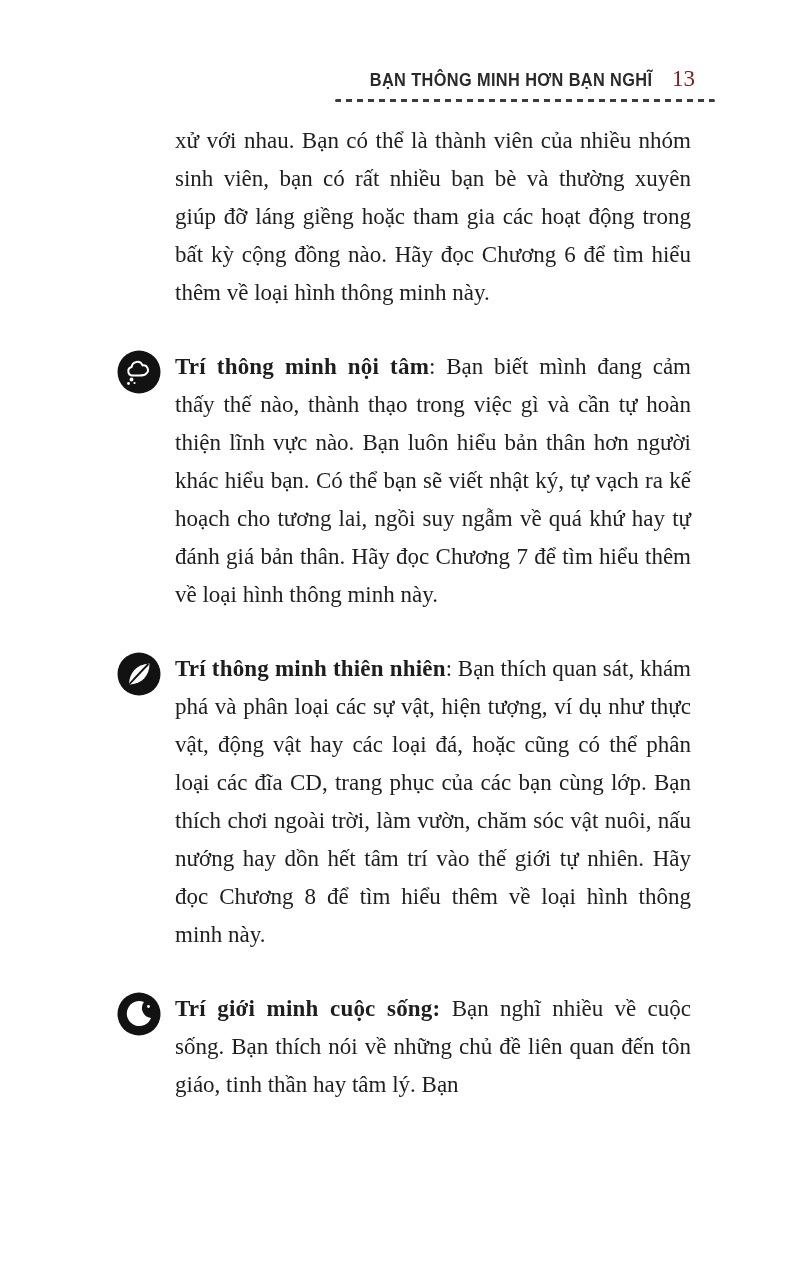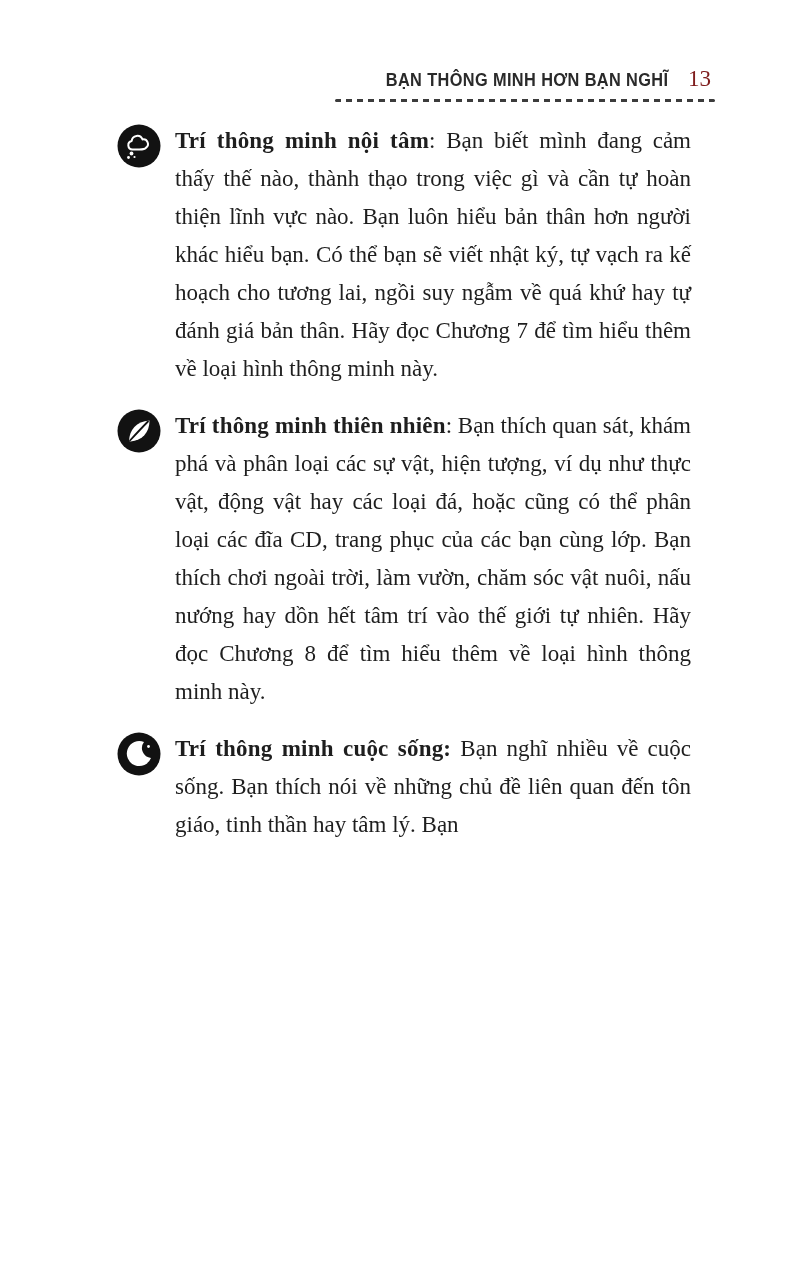--- a/index.html
+++ b/index.html
@@ -11,21 +11,21 @@
     margin: 0 auto;
     background: #ffffff;
     font-family: "Liberation Serif", serif;
     color: #1e1e1e;
     overflow: hidden;
   }
   
   .running-header {
     position: absolute;
     top: 66px;
-    left: 331px;
+    left: 315px;
     width: 380px;
     display: flex;
     align-items: baseline;
     justify-content: flex-end;
     white-space: nowrap;
   }
   .running-title {
     font-family: "Liberation Sans", sans-serif;
     font-weight: 700;
     font-size: 17px;
@@ -59,21 +59,21 @@
     top: 122px;
     left: 175px;
     width: 516px;
   }
   .para {
     font-size: 23px;
     line-height: 38px;
     text-align: justify;
     color: #1e1e1e;
   }
-  .para + .para { margin-top: 19px; }
+  .para + .para { margin-top: 36px; }
   .bullet { position: relative; }
   .bullet-icon {
     position: absolute;
     left: -58px;
     top: 2px;
     width: 44px;
     height: 44px;
   }
   .bullet-title {
     font-weight: 700;
@@ -86,20 +86,21 @@
 <div class="page">
 
   <div class="running-header">
     <span class="running-title">BẠN THÔNG MINH HƠN BẠN NGHĨ</span>
     <span class="page-number">13</span>
   </div>
   <div class="header-divider"></div>
 
   <div class="body-block">
 
+    <p class="para">xử với nhau. Bạn có thể là thành viên của nhiều nhóm sinh viên, bạn có rất nhiều bạn bè và thường xuyên giúp đỡ láng giềng hoặc tham gia các hoạt động trong bất kỳ cộng đồng nào. Hãy đọc Chương 6 để tìm hiểu thêm về loại hình thông minh này.</p>
 
     <p class="para bullet">
       <span class="bullet-icon">
         <svg viewBox="0 0 44 44" width="44" height="44">
           <circle cx="22" cy="22" r="21.5" fill="#121212"></circle>
           <path d="M15.5 25.5 a4.3 4.3 0 0 1 -0.8-8.5 a5.6 5.6 0 0 1 10.8-1.6 a4.6 4.6 0 0 1 3.6 8.2 q-1.2 1.9-6.8 1.9 z" fill="none" stroke="#ffffff" stroke-width="2" stroke-linejoin="round"></path>
           <circle cx="14.5" cy="29.5" r="1.9" fill="#ffffff"></circle>
           <circle cx="11.5" cy="33.5" r="1.4" fill="#ffffff"></circle>
           <circle cx="17.5" cy="33" r="1.1" fill="#ffffff"></circle>
         </svg>
@@ -120,17 +121,17 @@
 
     <p class="para bullet">
       <span class="bullet-icon">
         <svg viewBox="0 0 44 44" width="44" height="44">
           <circle cx="22" cy="22" r="21.5" fill="#121212"></circle>
           <path d="M27 10 a12.5 12.5 0 1 0 7 16 a10 10 0 0 1 -7-16 Z" fill="#ffffff"></path>
           <circle cx="27.5" cy="28.5" r="2" fill="#ffffff"></circle>
           <circle cx="31.5" cy="14.5" r="1.4" fill="#ffffff"></circle>
         </svg>
       </span>
-      <strong class="bullet-title">Trí thông minh cuộc sống:</strong><span> Bạn nghĩ nhiều về cuộc sống. Bạn thích nói về những chủ đề liên quan đến tôn giáo, tinh thần hay tâm lý. Bạn</span>
+      <strong class="bullet-title">Trí giới minh cuộc sống:</strong><span> Bạn nghĩ nhiều về cuộc sống. Bạn thích nói về những chủ đề liên quan đến tôn giáo, tinh thần hay tâm lý. Bạn</span>
     </p>
 
   </div>
 </div>
 
 </body></html>

